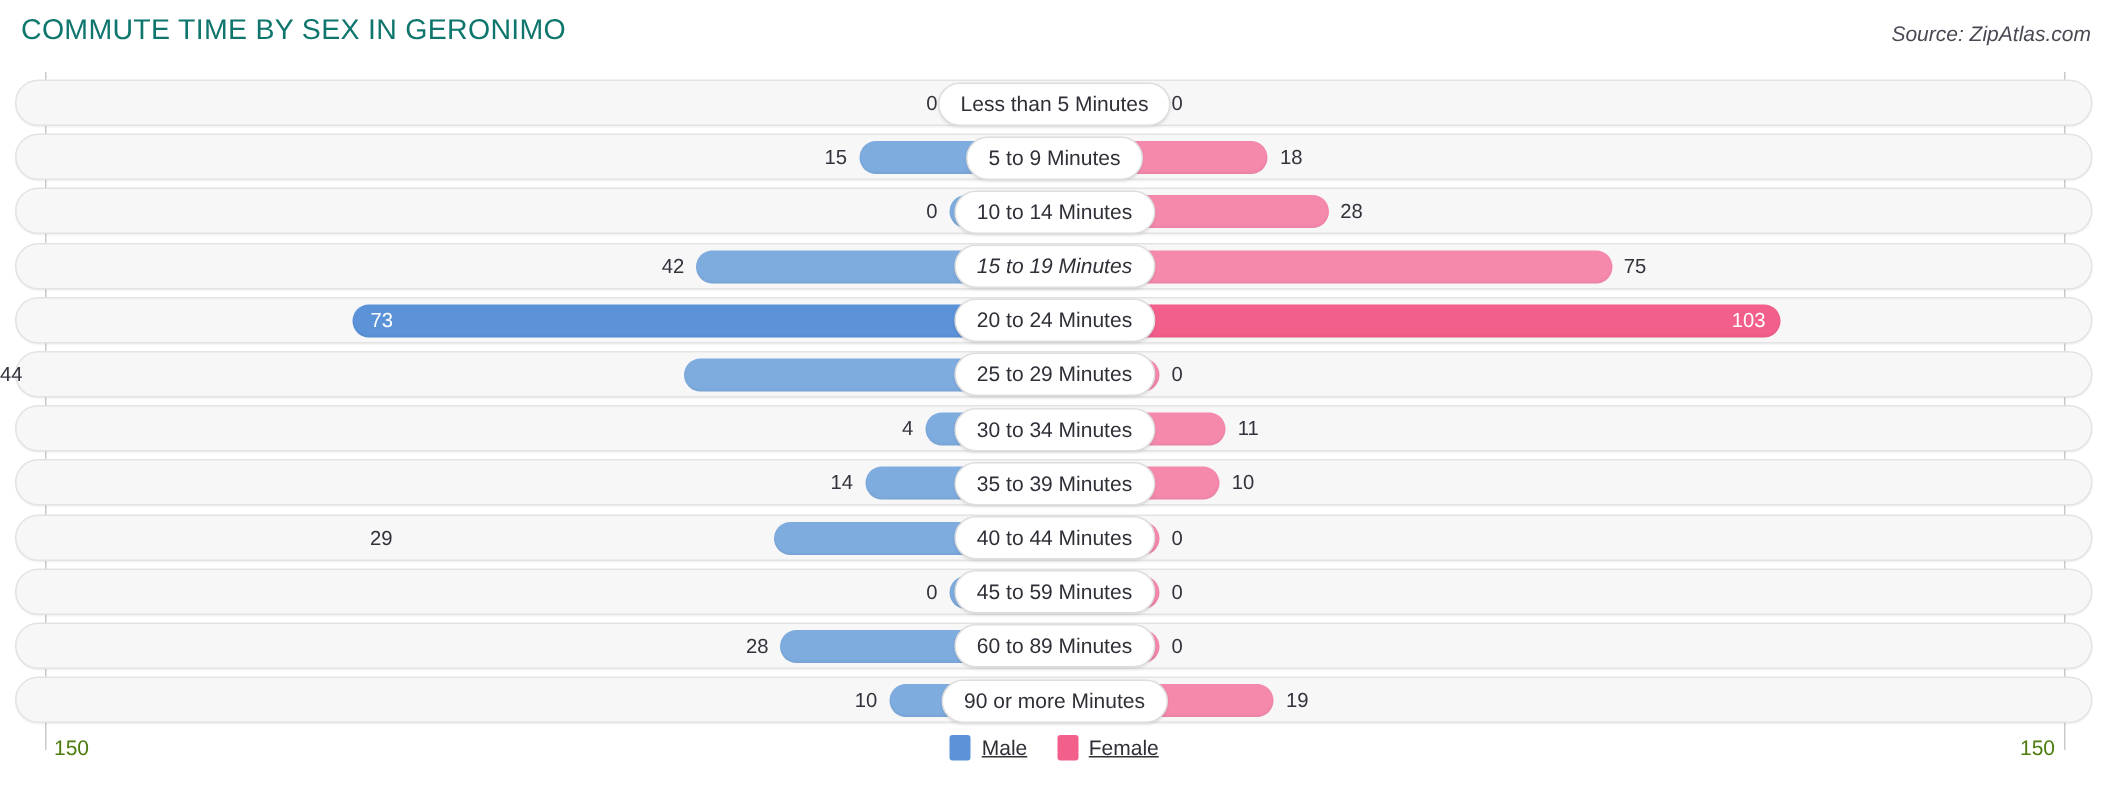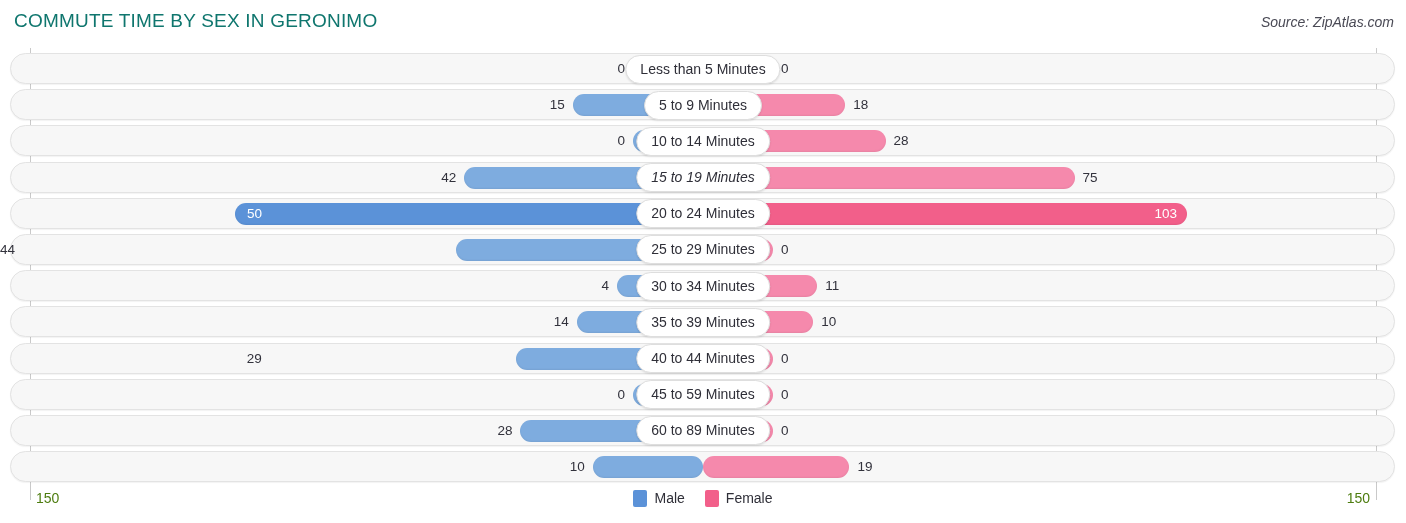--- a/index.html
+++ b/index.html
@@ -77,21 +77,21 @@
 
   .footer{position:absolute;left:0;top:486px;width:1406px;height:28px;}
   .axis-label{
     position:absolute;top:0;font-size:14px;color:#4d7c0f;line-height:24px;
   }
   .axis-label.l{left:36px;}
   .axis-label.r{right:36px;}
 
   .legend{
     position:absolute;left:0;right:0;top:0;height:24px;
-    display:flex;align-items:center;justify-content:center;gap:20px;
+    display:flex;align-items:center;justify-content:center;gap:20px;text-decoration:underline;
   }
   .legend-item{display:flex;align-items:center;gap:7px;}
   .swatch{width:14px;height:17px;border-radius:2px;display:block;}
   .legend-label{font-size:14px;color:#2f2f38;line-height:17px;}
 </style>
 </head>
 <body>
 
 <div id="chart-root">
 
@@ -131,21 +131,21 @@
         <div class="bar male" style="left: 464.16px; width: 238.84px;"></div>
         <div class="bar female" style="left: 703px; width: 371.5px;"></div>
         <div class="val" style="left: 0px; width: 456.16px; text-align: right;">42</div>
         <div class="val" style="left: 1082.5px;">75</div>
         <div class="pill" style="left: 703px; font-style: italic;">15 to 19 Minutes</div>
       </div>
       <div class="row peak">
         <div class="track"></div>
         <div class="bar male" style="left: 235.02px; width: 467.98px;"></div>
         <div class="bar female" style="left: 703px; width: 484.06px;"></div>
-        <div class="val inbar" style="left: 247.02px;">50</div>
+        <div class="val inbar" style="left: 247.02px;">73</div>
         <div class="val inbar" style="left: 1153.06px; width: 24px; text-align: right;">103</div>
         <div class="pill" style="left: 703px;">20 to 24 Minutes</div>
       </div>
       <div class="row">
         <div class="track"></div>
         <div class="bar male" style="left: 456.12px; width: 246.88px;"></div>
         <div class="bar female" style="left: 703px; width: 70px;"></div>
         <div class="val" style="left: 0px; width: 448.12px; ">44</div>
         <div class="val" style="left: 781px;">0</div>
         <div class="pill" style="left: 703px;">25 to 29 Minutes</div>
@@ -189,20 +189,21 @@
         <div class="val" style="left: 0px; width: 512.44px; text-align: right;">28</div>
         <div class="val" style="left: 781px;">0</div>
         <div class="pill" style="left: 703px;">60 to 89 Minutes</div>
       </div>
       <div class="row">
         <div class="track"></div>
         <div class="bar male" style="left: 592.8px; width: 110.2px;"></div>
         <div class="bar female" style="left: 703px; width: 146.38px;"></div>
         <div class="val" style="left: 0px; width: 584.8px; text-align: right;">10</div>
         <div class="val" style="left: 857.38px;">19</div>
+        <div class="pill" style="left: 703px;">90 or more Minutes</div>
       </div>
     </div>
 
   <div class="footer">
     <div class="axis-label l">150</div>
     <div class="axis-label r">150</div>
     <div class="legend" id="legend">
         <div class="legend-item">
           <span class="swatch" style="background: rgb(91, 146, 216);"></span>
           <span class="legend-label">Male</span>

